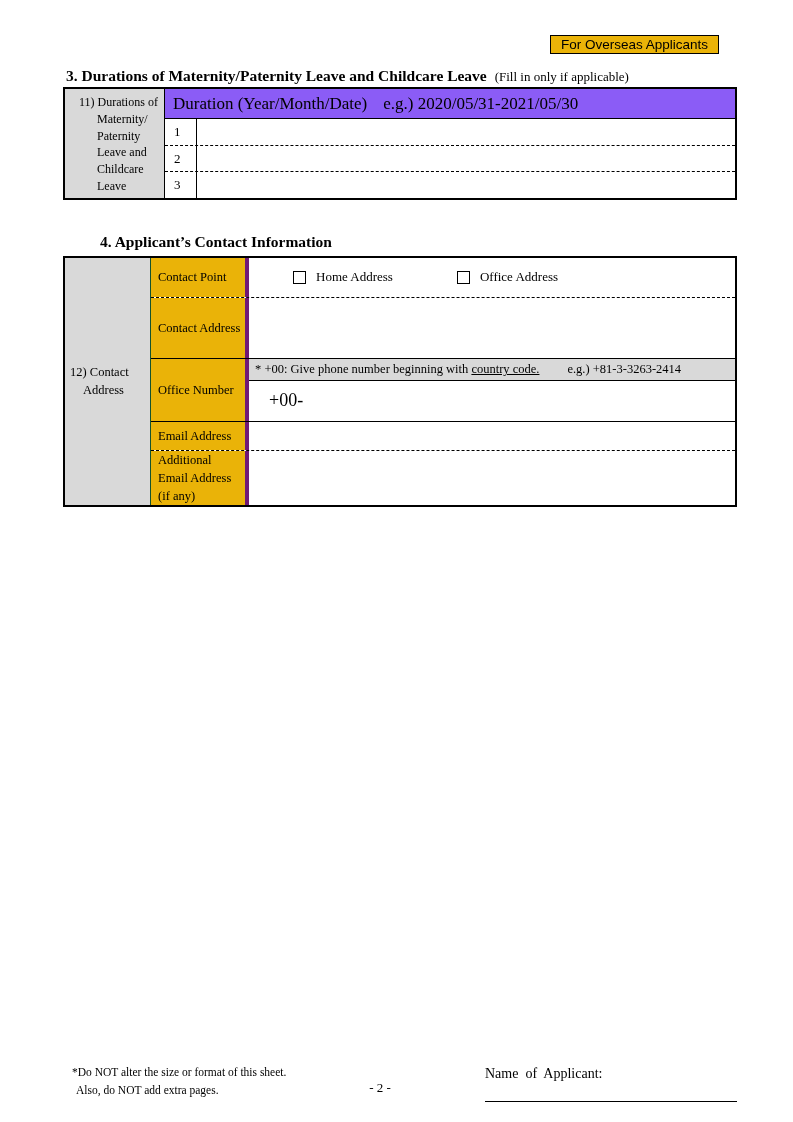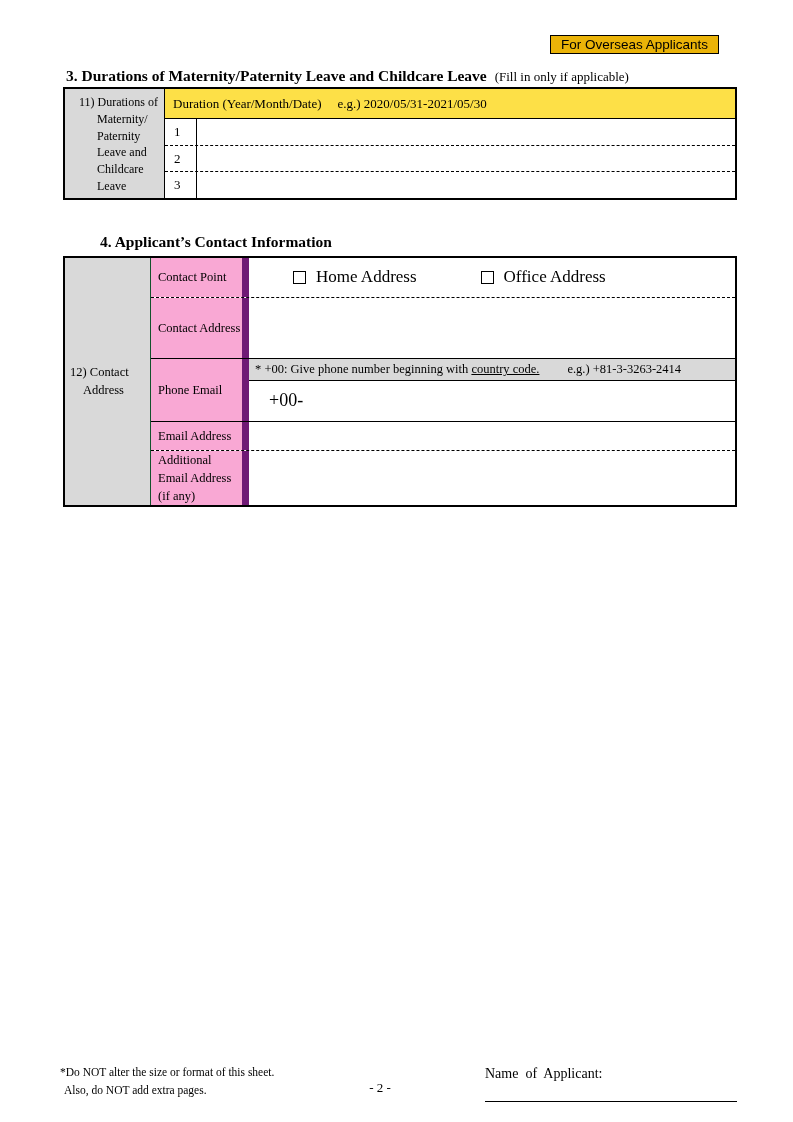--- a/index.html
+++ b/index.html
@@ -30,22 +30,22 @@
     position:absolute; left:63px; top:87px; width:674px; height:113px;
     border:2px solid #000; display:flex; background:#fff;
   }
   .t3-left {
     width:100px; background:#d9d9d9; border-right:1px solid #000;
     font-size:12px; line-height:1.4; padding:5px 2px 0 32px;
     text-indent:-18px; white-space:pre-line;
   }
   .t3-right { flex:1; display:flex; flex-direction:column; }
   .t3-header {
-    height:30px; background:#fde047; border-bottom:1px solid #000;
-    display:flex; align-items:center; padding-left:8px; font-size:13px;
+    height:30px; background:#8b5cf6; border-bottom:1px solid #000;
+    display:flex; align-items:center; padding-left:8px; font-size:17px;
   }
   .t3-header .example { margin-left:16px; }
   .t3-row { flex:1; display:flex; }
   .t3-row.dashed-top { border-top:1px dashed #000; }
   .t3-num {
     width:32px; border-right:1px solid #000; font-size:13px;
     display:flex; align-items:center; padding-left:9px;
   }
   .t3-fill { flex:1; }
 
@@ -60,49 +60,49 @@
   }
   .t4-left .lbl { padding-left:18px; text-indent:-13px; white-space:pre-line; line-height:1.4; }
   .t4-main { flex:1; display:flex; flex-direction:column; }
   .t4-row { display:flex; }
   .row-contact-point { height:40px; }
   .row-contact-address { height:64px; border-top:1px dashed #000; }
   .row-phone { height:65px; border-top:1px solid #000; }
   .row-email { height:30px; border-top:1px solid #000; }
   .row-additional { flex:1; border-top:1px dashed #000; }
   .t4-label {
-    width:98px; background:#f9a8d4; border-right:7px solid #701a75;
+    width:98px; background:#eab308; border-right:4px solid #701a75;
     display:flex; align-items:center; padding-left:7px;
     font-size:12.5px; line-height:1.45; white-space:pre-line;
   }
   .t4-content { flex:1; }
 
   
-  .cp-content { display:flex; align-items:center; font-size:17px; }
+  .cp-content { display:flex; align-items:center; font-size:13px; }
   .checkbox {
     display:inline-block; width:13px; height:13px; border:1.5px solid #000;
     background:#fff; flex:none;
   }
   .cb-home { margin-left:44px; }
   .cb-office { margin-left:64px; }
   .cb-label { margin-left:10px; }
 
   
   .phone-content { display:flex; flex-direction:column; }
   .phone-note {
     height:22px; background:#d9d9d9; border-bottom:1px solid #000;
     display:flex; align-items:center; padding-left:6px; font-size:12.5px;
     white-space:pre;
   }
   .phone-note .uline { text-decoration:underline; }
   .phone-note .example { margin-left:28px; }
   .phone-value { flex:1; display:flex; align-items:center; padding-left:20px; font-size:18px; }
 
   
-  .footer-note { position:absolute; left:60px; top:1064px; font-size:11.5px; line-height:1.55; }
+  .footer-note { position:absolute; left:72px; top:1064px; font-size:11.5px; line-height:1.55; }
   .footer-note .line2 { padding-left:4px; }
   .page-number { position:absolute; left:340px; top:1080px; width:80px; text-align:center; font-size:13px; }
   .name-line {
     position:absolute; left:485px; top:1066px; width:252px;
     border-bottom:1px solid #000; font-size:14px; white-space:pre; padding-bottom:19px;
   }
 </style>
 </head>
 <body>
 
@@ -164,21 +164,21 @@
           <span class="cb-label">Office Address</span>
         </div>
       </div>
 
       <div class="t4-row row-contact-address">
         <div class="t4-label">Contact Address</div>
         <div class="t4-content"></div>
       </div>
 
       <div class="t4-row row-phone">
-        <div class="t4-label">Phone Email</div>
+        <div class="t4-label">Office Number</div>
         <div class="t4-content phone-content">
           <div class="phone-note">
             <span>* +00: Give phone number beginning with </span>
             <span class="uline">country code.</span>
             <span class="example">e.g.) +81-3-3263-2414</span>
           </div>
           <div class="phone-value">+00-</div>
         </div>
       </div>
 

